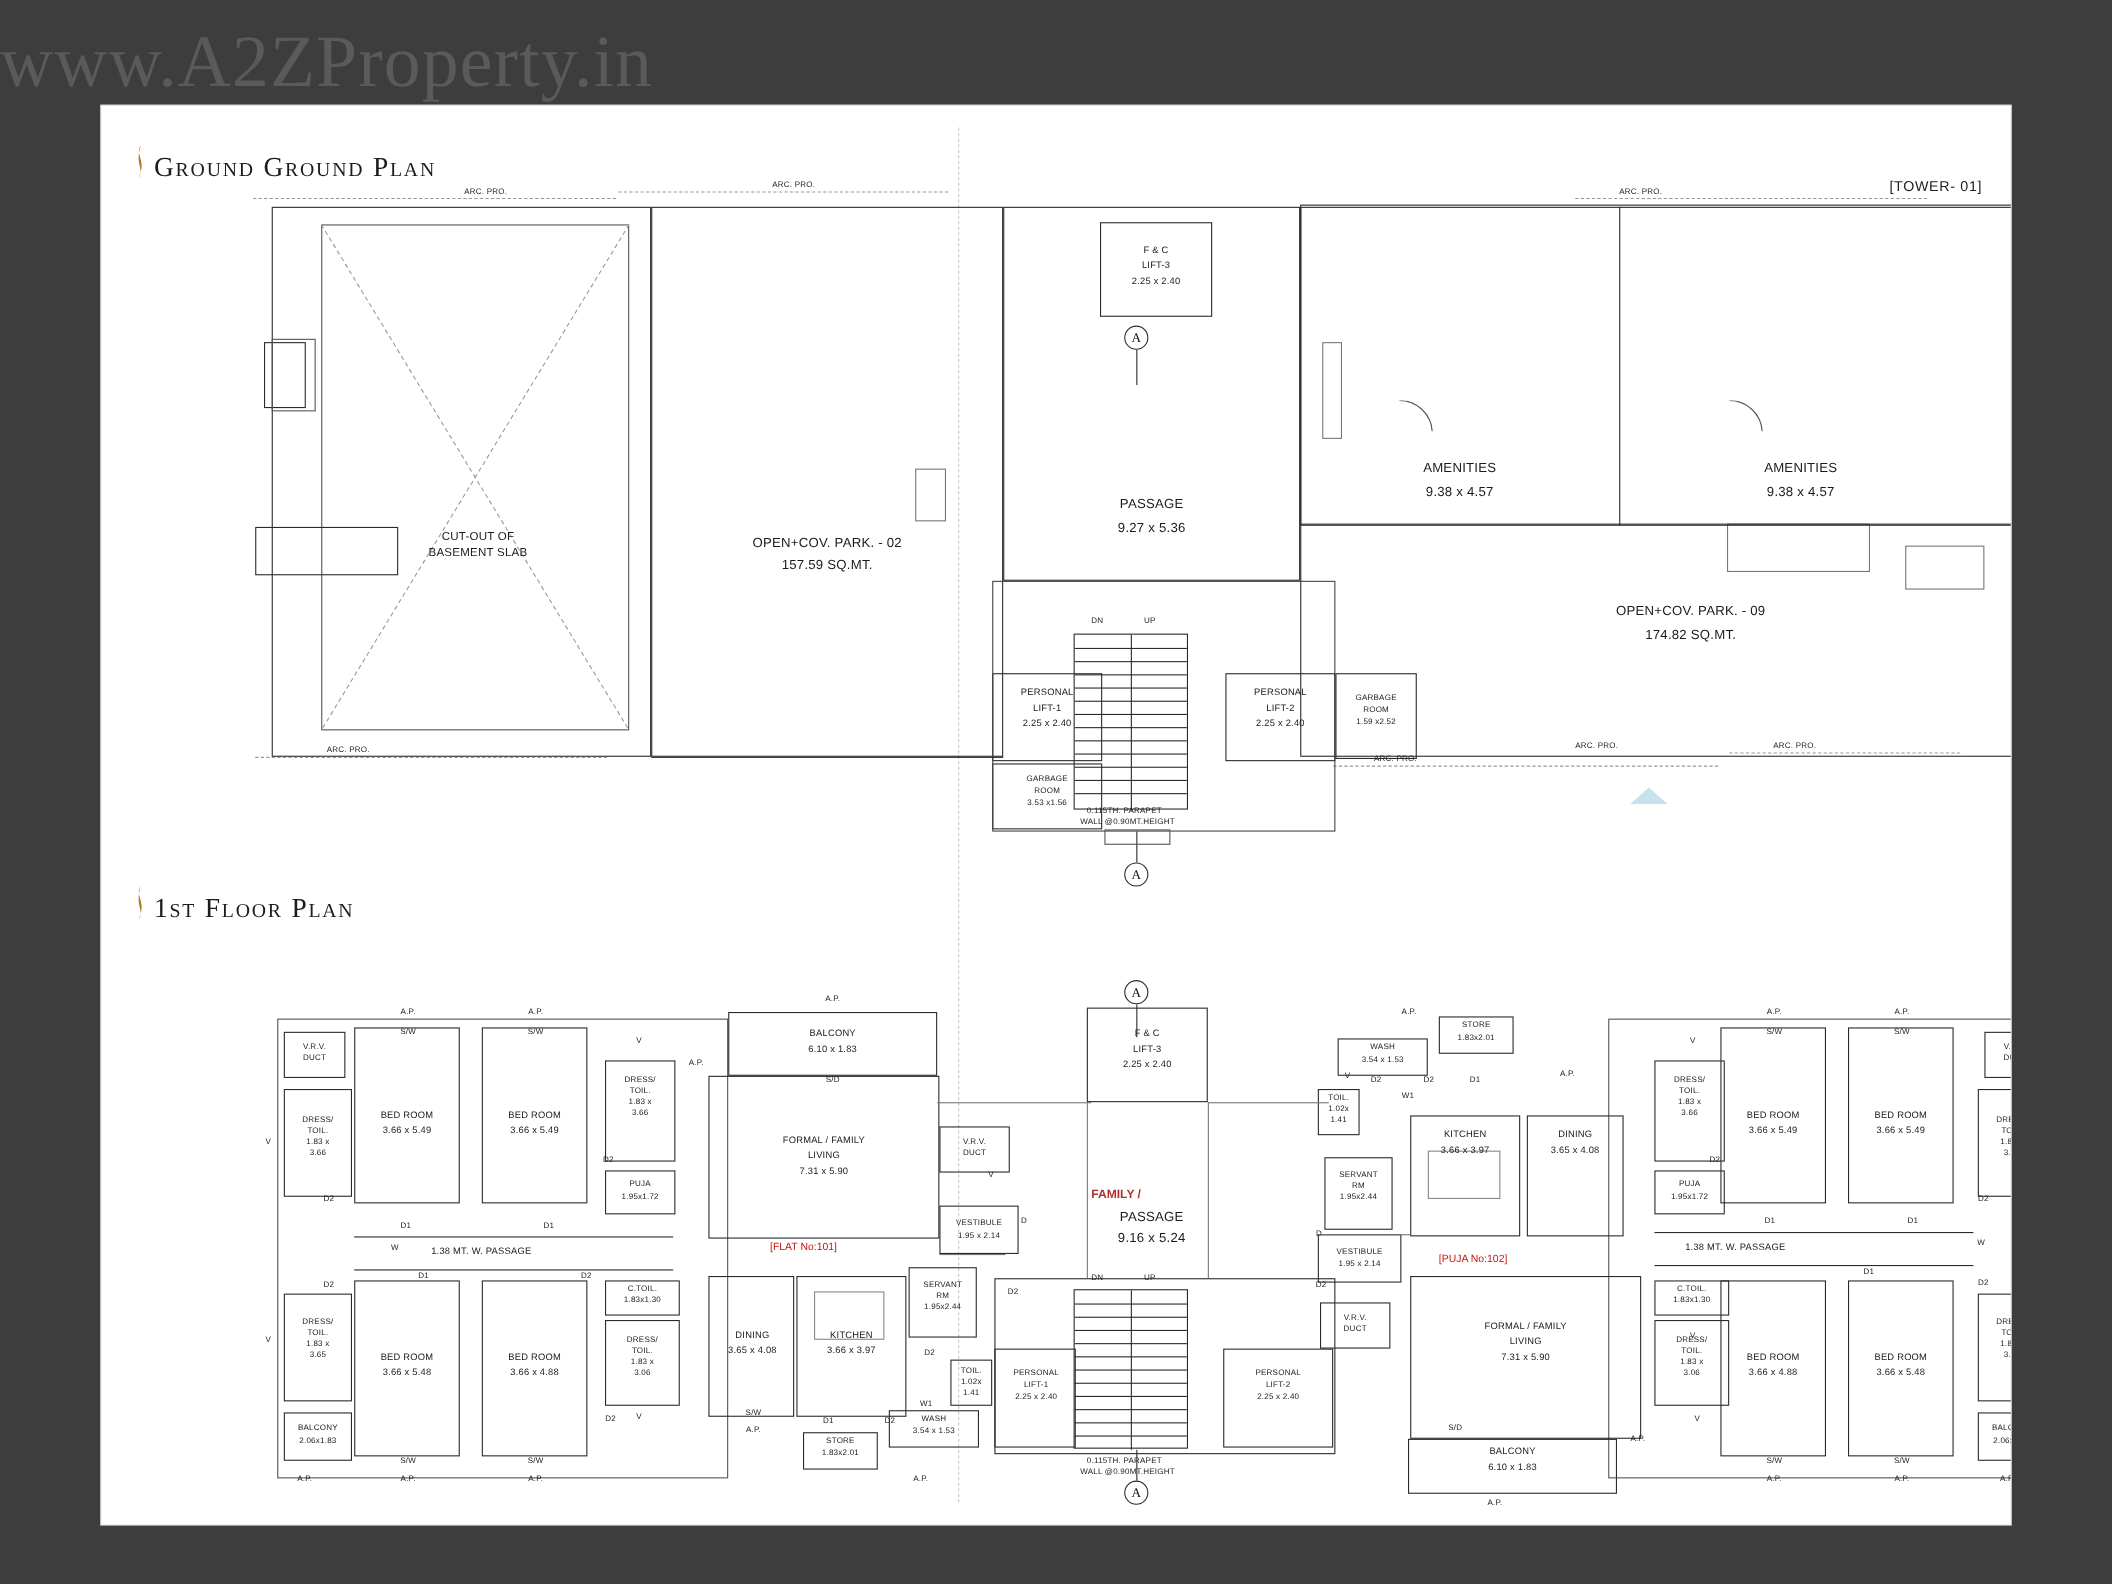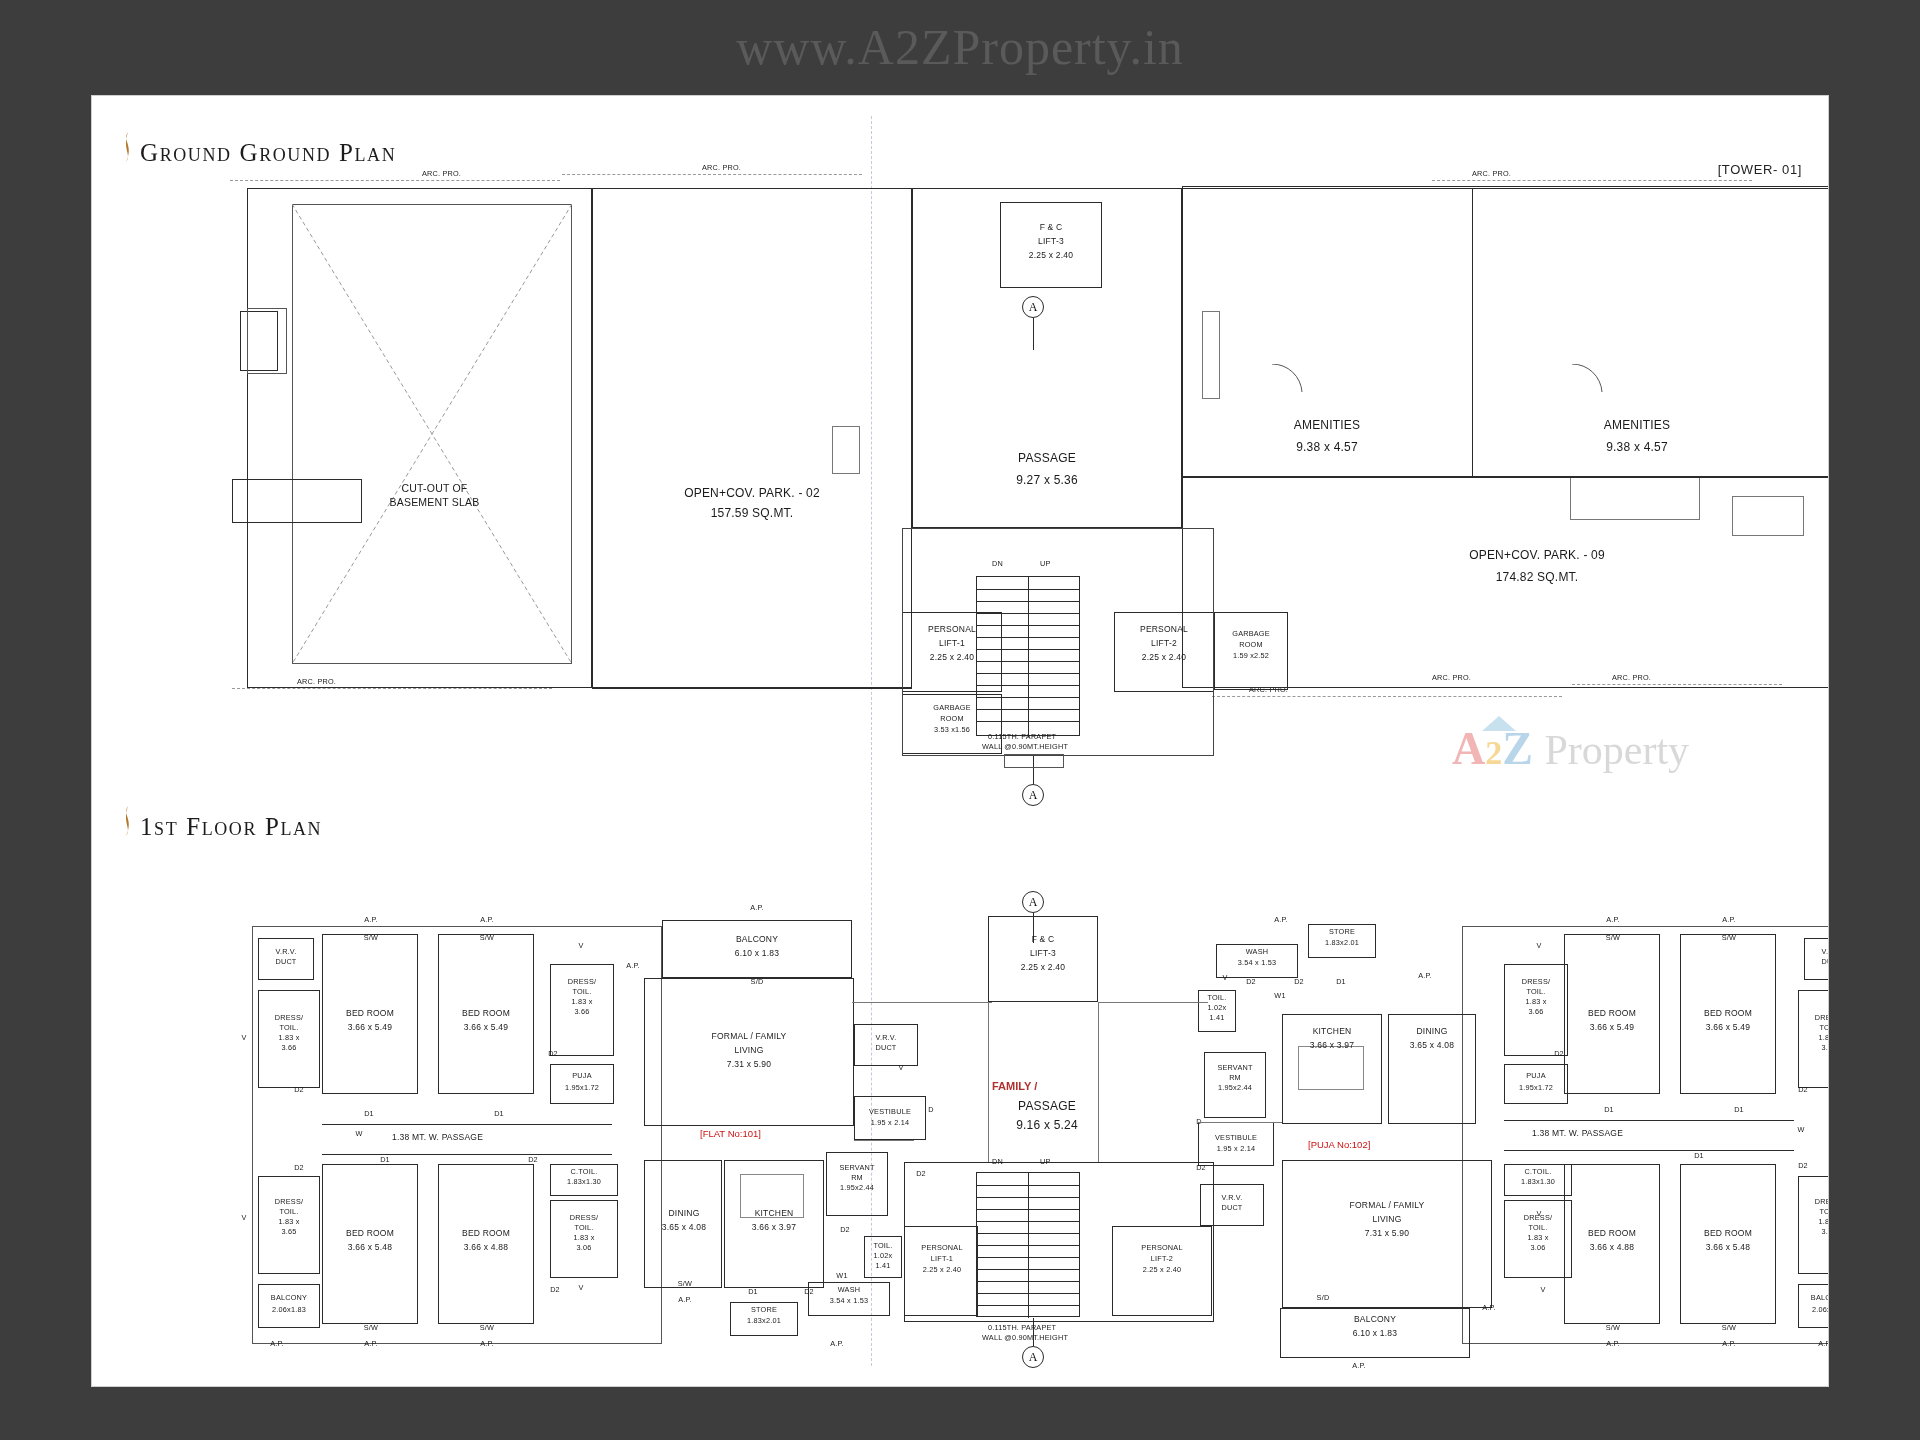--- a/index.html
+++ b/index.html
@@ -5,23 +5,22 @@
   html,body{margin:0;padding:0;}
   body{
     width:1920px;height:1440px;
     background:#3d3d3d;
     font-family:"Liberation Sans", sans-serif;
     overflow:hidden;
     position:relative;
   }
   .watermark-top{
     position:absolute;top:18px;left:0;width:100%;
-    text-align:center;
     font-family:"Liberation Serif", serif;
-    font-size:50px;
+    font-size:67px;
     color:#5a5a5a;
     letter-spacing:1px;
     font-weight:400;
   }
   .sheet{
     position:absolute;
     left:92px;top:96px;
     width:1736px;height:1290px;
     background:#ffffff;
     box-shadow:0 0 0 1px #cfcfcf;
@@ -208,23 +207,20 @@
 
   <div class="box" style="left:155px;top:212px;width:40px;height:66px;border-color:#555;"></div>
 
   <div class="box" style="left:740px;top:330px;width:28px;height:48px;border-color:#777;"></div>
   <div class="box" style="left:1110px;top:215px;width:18px;height:88px;border-color:#777;"></div>
   <div class="box" style="left:1640px;top:400px;width:72px;height:40px;border-color:#777;"></div>
   <div class="ln h" style="left:500px;top:592px;width:320px;"></div>
   <div class="ln h" style="left:1090px;top:380px;width:690px;"></div>
 
   <div class="wm-roof" style="left:1390px;top:620px;"></div>
-  <div class="wm-logo" style="left:1360px;top:626px;">
-    <span class="wm-a">A</span><span class="wm-2">2</span><span class="wm-z">Z</span> <span class="wm-p">Property</span>
-  </div>
 
   <svg class="flame" style="left:28px;top:710px;" viewBox="0 0 16 30">
     <path d="M8 0 C2 9 14 13 6 30 C12 22 2 18 8 0 Z" fill="#b5792a"></path>
   </svg>
   <div class="title" style="left:48px;top:717px;">1st Floor Plan</div>
 
   <div class="bubble" style="left:930px;top:795px;">A</div>
   <div class="ln v" style="left:941px;top:817px;height:30px;"></div>
   <div class="bubble" style="left:930px;top:1250px;">A</div>
   <div class="ln v" style="left:941px;top:1222px;height:28px;"></div>

